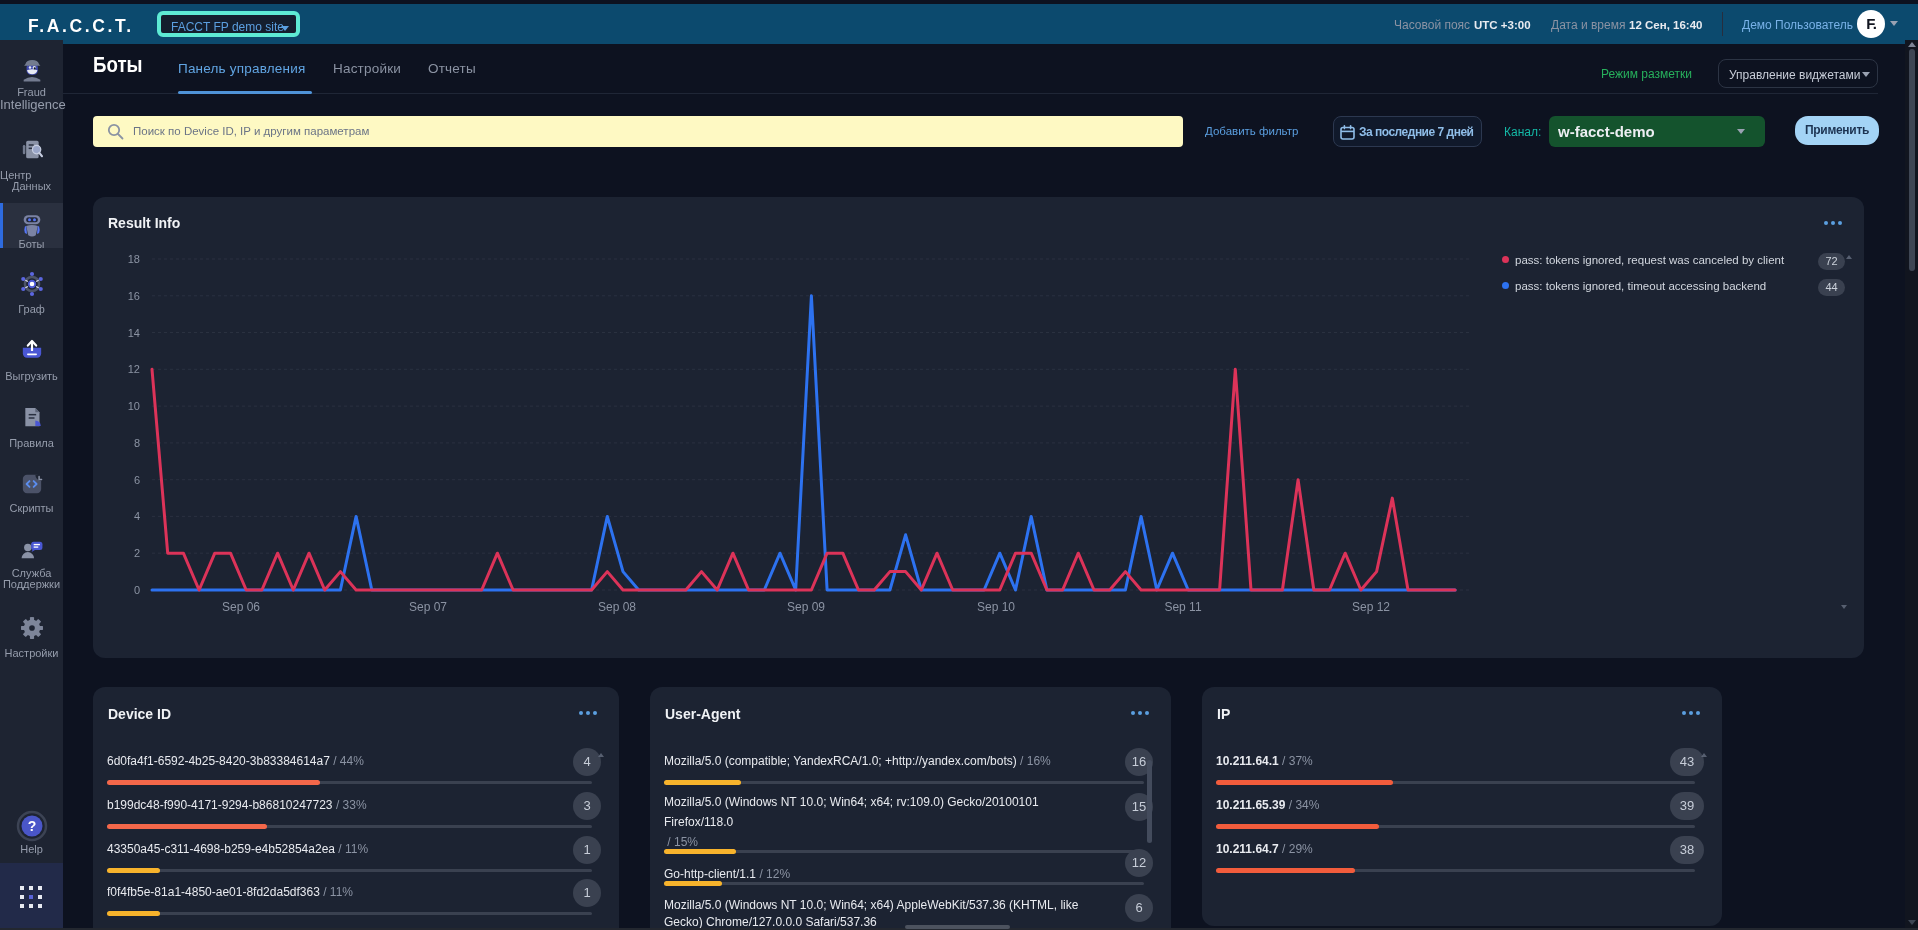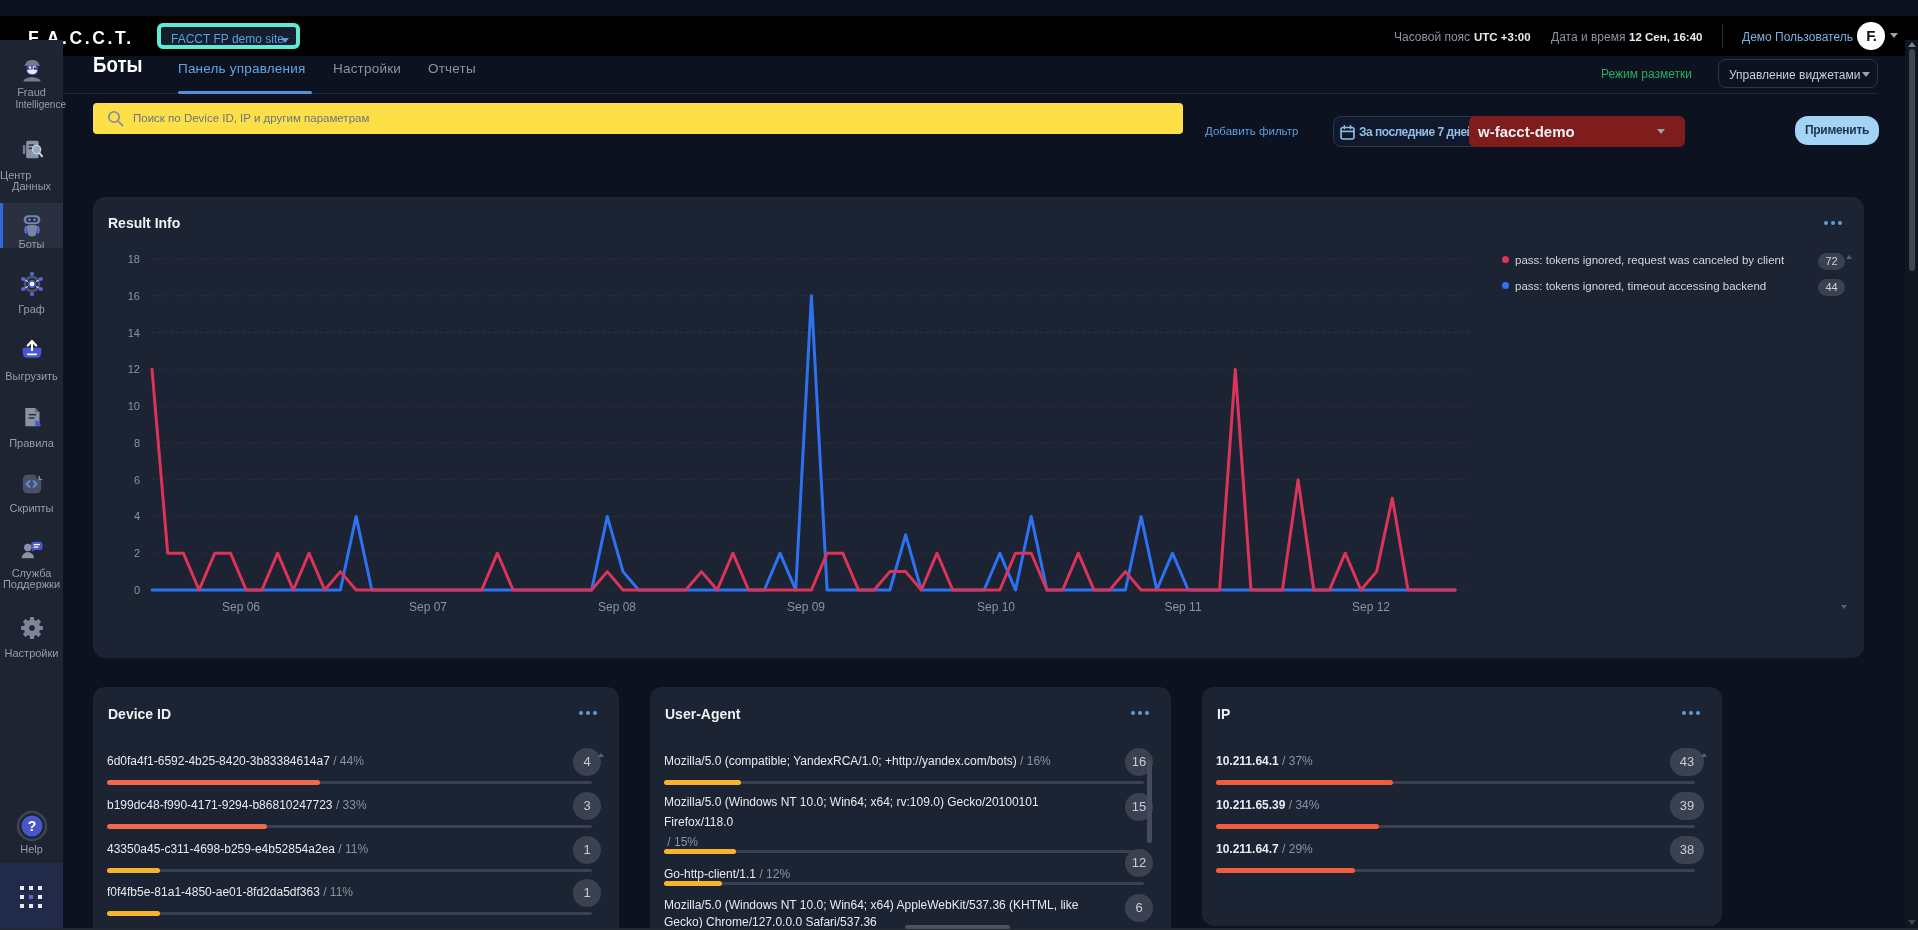--- a/index.html
+++ b/index.html
@@ -1,42 +1,42 @@
 <!DOCTYPE html>
 <html><head><meta charset="utf-8">
 <style>
 *{margin:0;padding:0;box-sizing:border-box}
 html,body{width:1918px;height:930px;overflow:hidden;background:#0d1220;font-family:"Liberation Sans",sans-serif;-webkit-font-smoothing:antialiased}
-#header{position:absolute;left:0;top:16px;width:1918px;height:40px;background:#000000}
+#header{position:absolute;left:0;top:4px;width:1918px;height:40px;background:#0c4a6e}
 #logo{position:absolute;left:28px;top:12px;color:#fff;font-weight:bold;font-size:17.5px;letter-spacing:2.6px}
 #sitebtn{position:absolute;left:157px;top:7px;width:143px;height:26px;background:#141e2e;border:4px solid #5eead4;border-radius:6px;color:#5b9fe0;font-size:12px;line-height:25px;padding-left:10px}
 #sitebtn .car{position:absolute;right:7px;top:11px;width:0;height:0;border-left:4px solid transparent;border-right:4px solid transparent;border-top:5px solid #5b9fe0}
 .htxt{position:absolute;top:14px;font-size:12px;white-space:nowrap}
 .gray{color:#8b93a3}.white{color:#e9ebf0;font-weight:bold}
 #hdivider{position:absolute;left:1722px;top:8px;width:1px;height:24px;background:#272e3e}
 #avatar{position:absolute;left:1857px;top:6px;width:28px;height:28px;border-radius:50%;background:#fff;color:#10141f;font-weight:bold;font-size:15px;text-align:center;line-height:28px;letter-spacing:-1px}
 #hcaret{position:absolute;left:1890px;top:17px;width:0;height:0;border-left:4px solid transparent;border-right:4px solid transparent;border-top:5px solid #9aa2b2}
 #sidebar{position:absolute;left:0;top:40px;width:63px;height:890px;background:#1e2432}
 .sactive{position:absolute;left:0;top:163px;width:63px;height:45px;background:#2a303f}
 .sbar{position:absolute;left:0;top:163px;width:3px;height:45px;background:#2e6bdf}
 #botbox{position:absolute;left:0;top:823px;width:63px;height:67px;background:#222a49}
 #content{position:absolute;left:63px;top:40px;width:1843px;height:890px}
 .pgtitle{position:absolute;left:30px;top:12px;font-size:22px;font-weight:bold;color:#fff;transform:scaleX(.85);transform-origin:left top}
 .tab{position:absolute;top:21px;font-size:13.5px;font-weight:normal;color:#8b93a3;letter-spacing:.2px}
 .tabactive{color:#61a5e3}
 #tabline{position:absolute;left:0px;top:53px;width:1815px;height:1px;background:#1f2636}
 #tabunder{position:absolute;left:115px;top:51px;width:134px;height:3px;background:#4f93d8;border-radius:2px}
-#searchbox{position:absolute;left:30px;top:63px;width:1090px;height:31px;background:#fde047;border-radius:4px}
+#searchbox{position:absolute;left:30px;top:76px;width:1090px;height:31px;background:#fef9c3;border-radius:4px}
 #searchbox svg{position:absolute;left:14px;top:7px}
 #searchbox .ph{position:absolute;left:40px;top:8.5px;font-size:11.5px;color:#6b7486}
 .linkblue{position:absolute;left:1142px;top:85px;font-size:11.5px;color:#5b9fe0}
 #datebtn{position:absolute;left:1270px;top:76px;width:149px;height:31px;border:1px solid #2c3850;border-radius:8px;background:#10192b}
 #datebtn .txt{position:absolute;left:25px;top:8px;font-size:12px;font-weight:bold;letter-spacing:-0.5px;color:#8fbde8;white-space:nowrap}
 #kanal{position:absolute;left:1441px;top:85px;font-size:12px;color:#14b8a6}
-#select{position:absolute;left:1406px;top:76px;width:216px;height:31px;background:#7f1d1d;border-radius:6px}
+#select{position:absolute;left:1486px;top:76px;width:216px;height:31px;background:#14532d;border-radius:6px}
 #select .txt{position:absolute;left:9px;top:7px;font-size:15px;font-weight:bold;color:#eceef2}
 #select .car{position:absolute;right:20px;top:13px;width:0;height:0;border-left:4.5px solid transparent;border-right:4.5px solid transparent;border-top:5px solid #9aa2b2}
 #applybtn{position:absolute;left:1732px;top:76px;width:84px;height:29px;background:#a3d3f5;border-radius:13px;color:#1c3352;font-size:12px;letter-spacing:-0.3px;font-weight:bold;text-align:center;line-height:29px}
 .card{position:absolute;background:#1c2332;border-radius:12px}
 .cardtitle{position:absolute;left:15px;top:19px;font-size:14px;font-weight:bold;color:#f0f2f5}
 .dots{position:absolute;top:24px;display:flex;gap:3px}
 .dots i{width:4px;height:4px;border-radius:50%;background:#5b9fe0}
 .legrow{position:absolute;font-size:11.5px;color:#d2d7df;white-space:nowrap}
 .legrow .dot{display:inline-block;width:7px;height:7px;border-radius:50%;margin-right:6px;vertical-align:1px}
 .legbadge{position:absolute;width:27px;height:17px;background:#3a4150;border-radius:9px;color:#ccd2db;font-size:11px;text-align:center;line-height:17px}
@@ -225,21 +225,21 @@
 <div style="position:absolute;left:0;top:14px;width:63px;text-align:center"><svg width="30" height="30" viewBox="0 0 36 36">
         <path d="M8 31 q10 -7 20 0 l0 2 -20 0 z" fill="#737b8f"></path>
         <rect x="11.5" y="11" width="13.5" height="14" rx="5" fill="#3f49ae"></rect>
         <path d="M12 19.5 a6.5 6.5 0 0 0 12.5 0 q-6 -2.5 -12.5 0 z" fill="#e7eaf2"></path>
         <circle cx="15.6" cy="16.3" r="1.5" fill="#e7eaf2"></circle>
         <circle cx="20.8" cy="16.6" r="2.1" fill="#e7eaf2"></circle>
         <circle cx="21.3" cy="17.3" r="1.3" fill="#111625"></circle>
         <path d="M10 12.2 a8.5 6.5 0 0 1 16.5 0 l1.6 1.8 -19.6 0 z" fill="#737b8f"></path>
       </svg></div>
     <div style="position:absolute;left:0;top:47.0px;width:63px;text-align:center;color:#969dac;font-size:11px;line-height:11.5px">Fraud</div>
-    <div style="position:absolute;left:0;top:58.5px;width:66px;text-align:right;color:#969dac;font-size:10px;line-height:11.5px">Intelligence</div>
+    <div style="position:absolute;left:0;top:58.5px;width:66px;text-align:left;color:#969dac;font-size:13px;line-height:11.5px">Intelligence</div>
 <div style="position:absolute;left:0;top:95px;width:63px;text-align:center"><svg width="30" height="30" viewBox="0 0 36 36">
         <rect x="7" y="12" width="3" height="11" rx="1.5" fill="#737b8f"></rect>
         <rect x="11" y="7" width="15" height="21" rx="2" fill="#8a92a6"></rect>
         <line x1="14" y1="12" x2="20" y2="12" stroke="#2a3040" stroke-width="1.8"></line>
         <line x1="14" y1="16" x2="18" y2="16" stroke="#2a3040" stroke-width="1.8"></line>
         <circle cx="23.5" cy="17.5" r="5" fill="#9aa6c8" stroke="#c6cde0" stroke-width="1.5"></circle>
         <line x1="26.8" y1="21.5" x2="30" y2="25.5" stroke="#c6cde0" stroke-width="2.5" stroke-linecap="round"></line>
       </svg></div>
     <div style="position:absolute;left:0;top:129.5px;width:63px;text-align:left;color:#969dac;font-size:11px;line-height:11.5px">Центр</div>
     <div style="position:absolute;left:0;top:141.0px;width:63px;text-align:center;color:#969dac;font-size:11px;line-height:11.5px">Данных</div>

